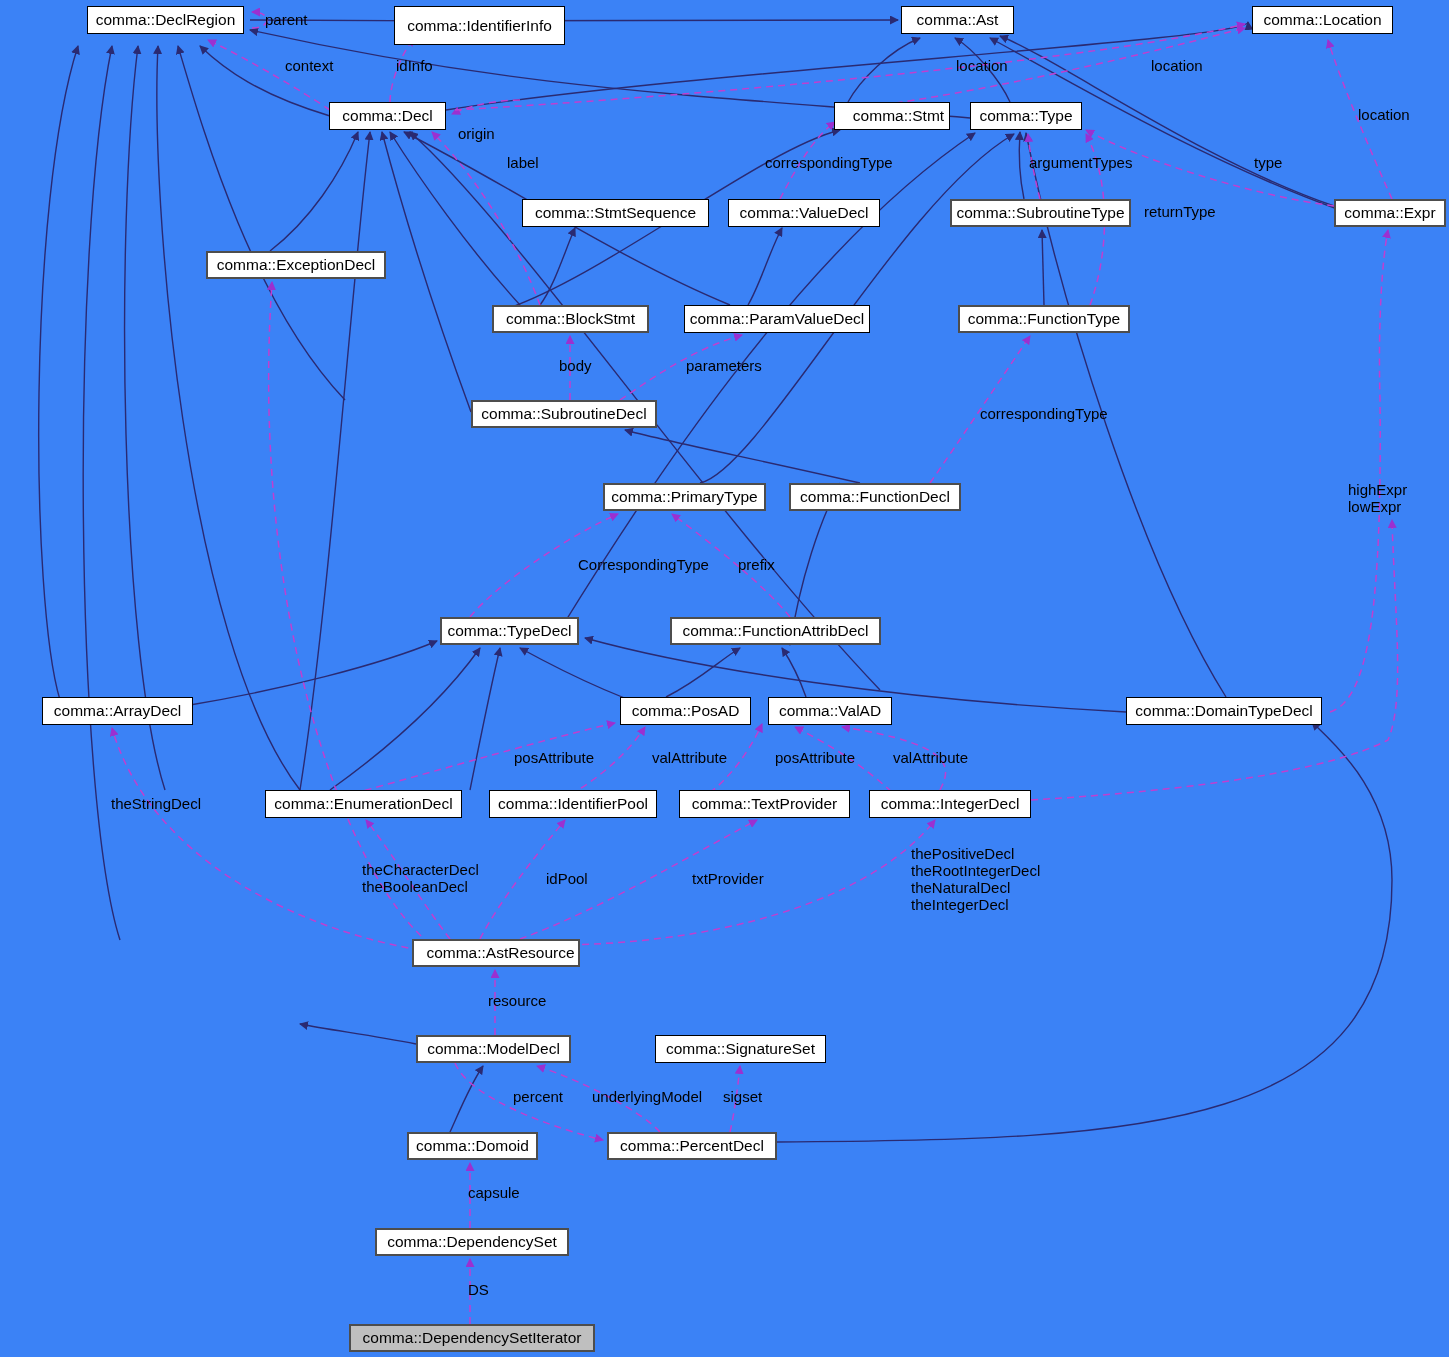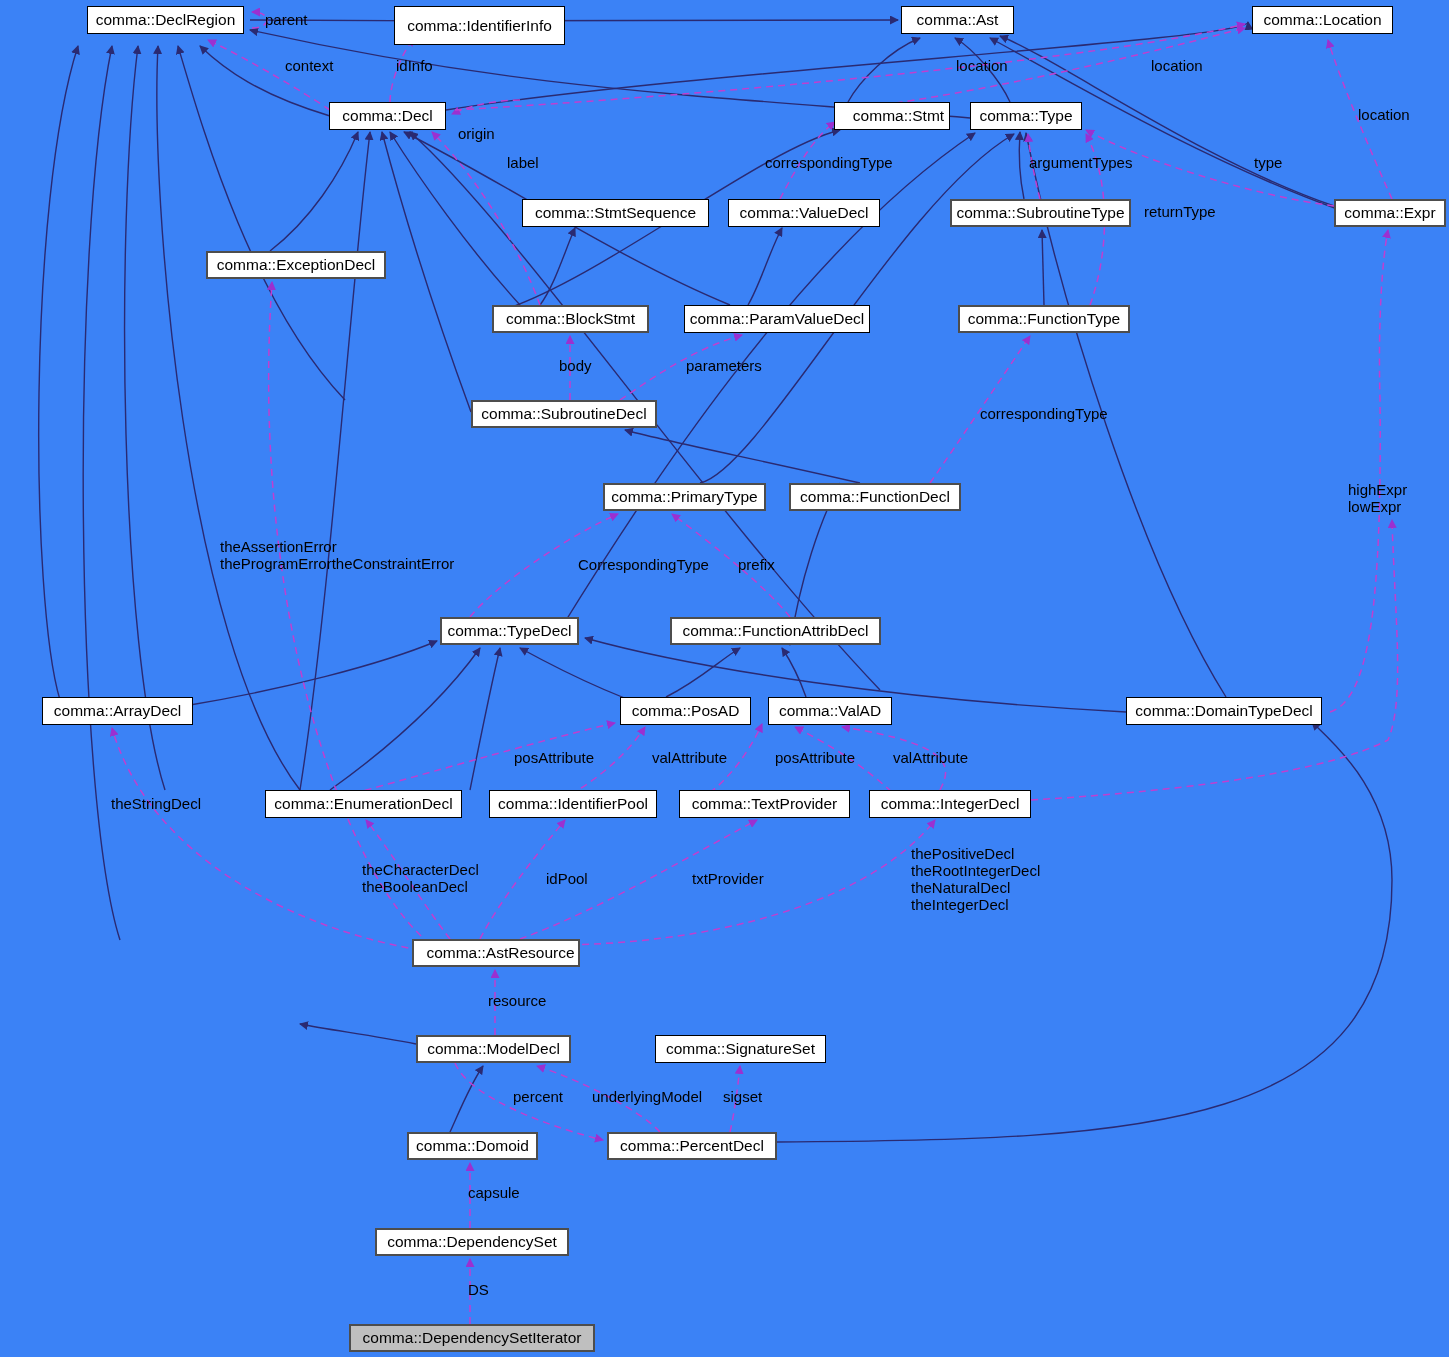--- a/index.html
+++ b/index.html
@@ -329,22 +329,20 @@
   <div class="edge-label" style="left:507px;top:154px;"><span>label</span></div>
   <div class="edge-label" style="left:765px;top:154px;"><span>correspondingType</span></div>
   <div class="edge-label" style="left:1029px;top:154px;"><span>argumentTypes</span></div>
   <div class="edge-label" style="left:1254px;top:154px;"><span>type</span></div>
   <div class="edge-label" style="left:1144px;top:203px;"><span>returnType</span></div>
   <div class="edge-label" style="left:559px;top:357px;"><span>body</span></div>
   <div class="edge-label" style="left:686px;top:357px;"><span>parameters</span></div>
   <div class="edge-label" style="left:980px;top:405px;"><span>correspondingType</span></div>
   <div class="edge-label" style="left:1348px;top:481px;"><span>highExpr
 lowExpr</span></div>
-  <div class="edge-label" style="left:220px;top:538px;"><span>theAssertionError
-theProgramErrortheConstraintError</span></div>
   <div class="edge-label" style="left:578px;top:556px;"><span>CorrespondingType</span></div>
   <div class="edge-label" style="left:738px;top:556px;"><span>prefix</span></div>
   <div class="edge-label" style="left:514px;top:749px;"><span>posAttribute</span></div>
   <div class="edge-label" style="left:652px;top:749px;"><span>valAttribute</span></div>
   <div class="edge-label" style="left:775px;top:749px;"><span>posAttribute</span></div>
   <div class="edge-label" style="left:893px;top:749px;"><span>valAttribute</span></div>
   <div class="edge-label" style="left:111px;top:795px;"><span>theStringDecl</span></div>
   <div class="edge-label" style="left:362px;top:861px;"><span>theCharacterDecl
 theBooleanDecl</span></div>
   <div class="edge-label" style="left:546px;top:870px;"><span>idPool</span></div>

